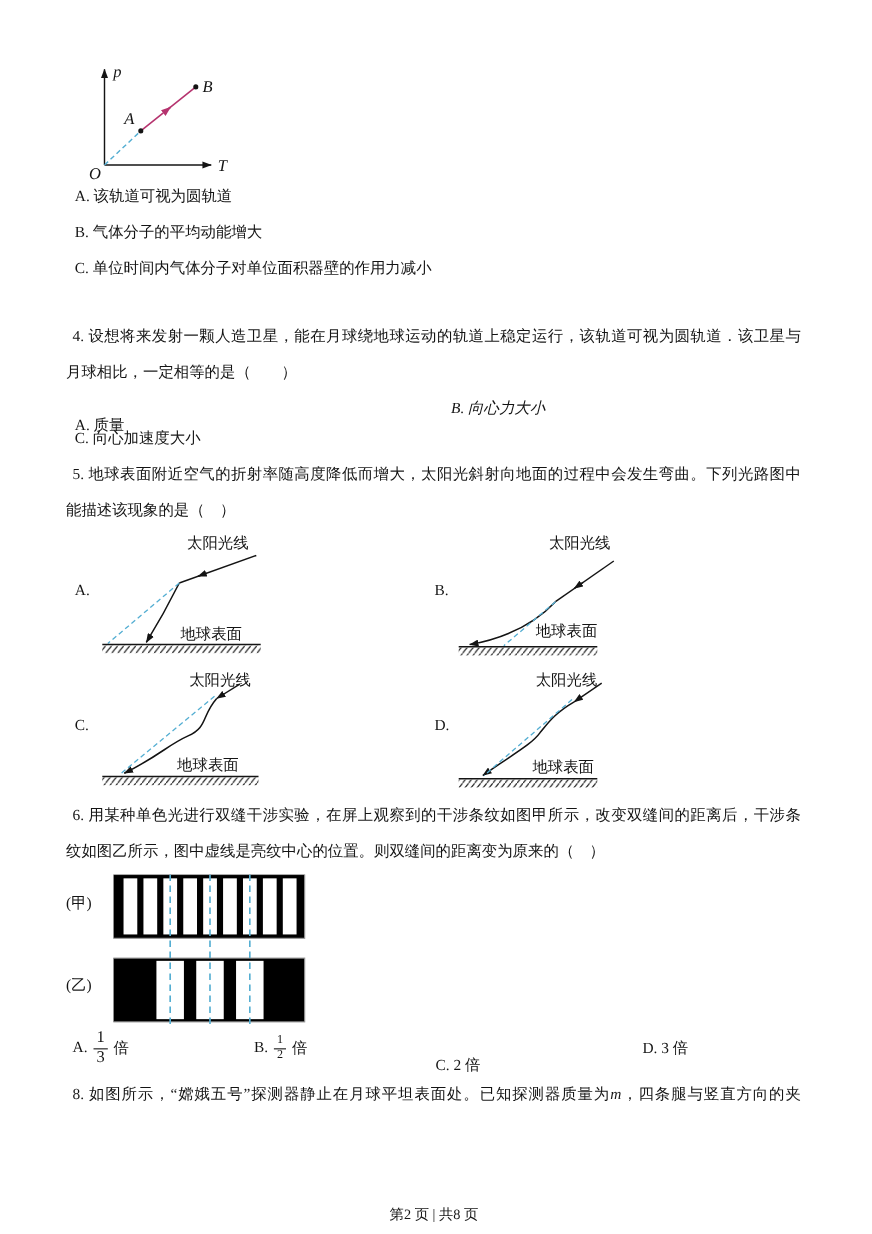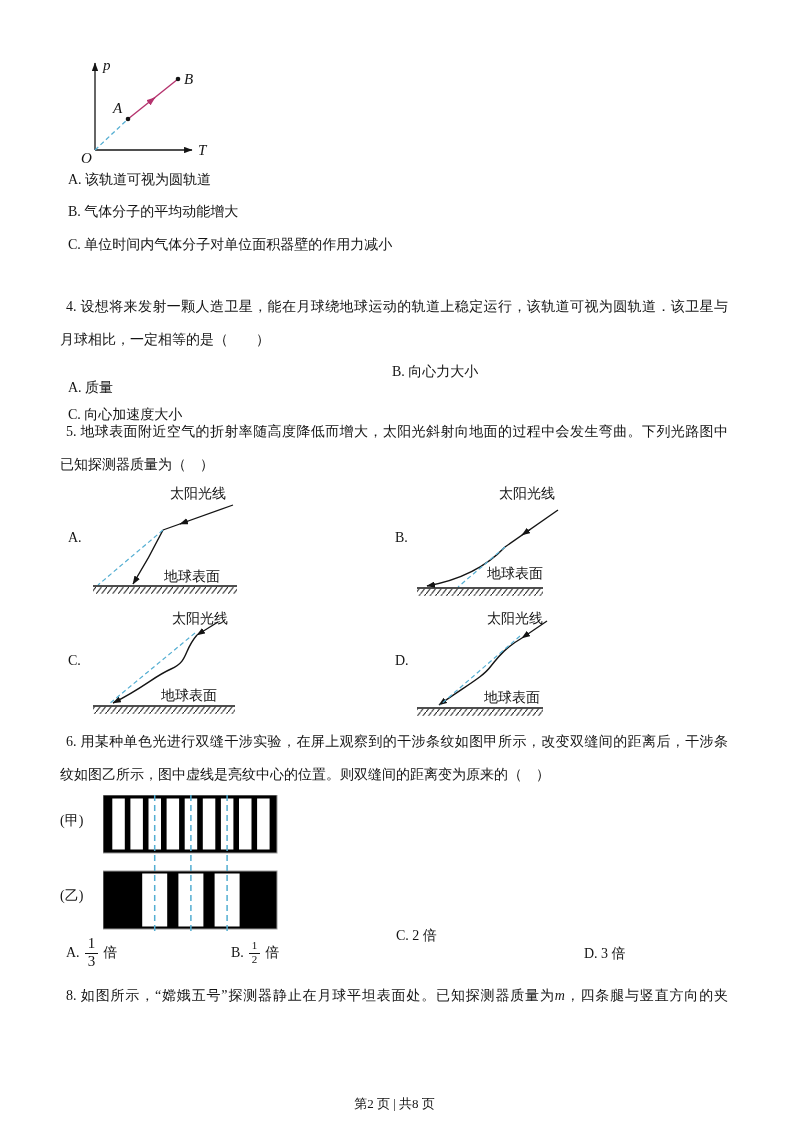--- a/index.html
+++ b/index.html
@@ -2,21 +2,21 @@
 <html><head>
 <meta charset="utf-8">
 <style>
   html,body{margin:0;padding:0;background:#fff;}
   .page{position:relative;width:793px;height:1122px;background:#ffffff;overflow:hidden;
         font-family:"Liberation Serif","DejaVu Serif",serif;color:#141414;}
   .t{position:absolute;font-size:14px;line-height:21px;white-space:nowrap;}
   .fill{left:66px;width:662px;white-space:normal;text-align:justify;text-align-last:justify;}
   .cont{left:60px;}
   .opt{left:68px;}
-  .optR{left:392px;}
+  .optR{left:410px;font-style:italic;}
   svg text{font-family:"Liberation Serif","DejaVu Serif",serif;fill:#141414;}
   svg .cjk{font-size:14px;}
   svg .ital{font-style:italic;font-size:15px;}
   .fracrow{position:absolute;display:flex;align-items:center;gap:5px;font-size:14px;}
   .frac{display:inline-flex;flex-direction:column;align-items:center;line-height:1.05;}
   .frac .num{border-bottom:1px solid #141414;padding:0 3px 1px 3px;}
   .frac.big{font-size:15px;}
   .frac.small{font-size:11px;}
   .figlabel{position:absolute;font-size:14px;}
   .footer{position:absolute;top:1095px;left:0;width:789px;text-align:center;font-size:13px;}
@@ -57,24 +57,24 @@
   </svg>
 
   <div class="t opt" style="top:169px">A. 该轨道可视为圆轨道</div>
   <div class="t opt" style="top:201px">B. 气体分子的平均动能增大</div>
   <div class="t opt" style="top:234px">C. 单位时间内气体分子对单位面积器壁的作用力减小</div>
 
   <div class="t fill" style="top:296px">4. 设想将来发射一颗人造卫星，能在月球绕地球运动的轨道上稳定运行，该轨道可视为圆轨道．该卫星与</div>
   <div class="t cont" style="top:329px">月球相比，一定相等的是（　　）</div>
   <div class="t opt" style="top:377px">A. 质量</div>
   <div class="t optR" style="top:361px">B. 向心力大小</div>
-  <div class="t opt" style="top:404px">C. 向心加速度大小</div>
+  <div class="t opt" style="top:389px">C. 向心加速度大小</div>
 
   <div class="t fill" style="top:421px">5. 地球表面附近空气的折射率随高度降低而增大，太阳光斜射向地面的过程中会发生弯曲。下列光路图中</div>
-  <div class="t cont" style="top:454px">已知探测器质量为（　）</div>
+  <div class="t cont" style="top:454px">能描述该现象的是（　）</div>
 
   <div class="t" style="left:68px;top:527px">A.</div>
   <div class="t" style="left:395px;top:527px">B.</div>
   <div class="t" style="left:68px;top:650px">C.</div>
   <div class="t" style="left:395px;top:650px">D.</div>
 
   <svg style="position:absolute;left:85px;top:482px" width="180" height="118">
     <text class="cjk" x="113" y="16" text-anchor="middle">太阳光线</text>
     <path d="M148,23 L78,48" stroke="#141414" stroke-width="1.3"></path>
     <path d="M103,39 L95,42" stroke="#141414" stroke-width="1.3" marker-end="url(#mA)"></path>
@@ -159,20 +159,20 @@
     <span>倍</span>
   </div>
   <div class="fracrow" style="left:231px;top:930px;height:46px">
     <span>B.</span>
     <span class="frac small">
         <span class="num">1</span>
         <span class="den">2</span>
       </span>
     <span>倍</span>
   </div>
-  <div class="t" style="left:396px;top:925px">C. 2 倍</div>
+  <div class="t" style="left:396px;top:959px">C. 2 倍</div>
   <div class="t" style="left:584px;top:943px">D. 3 倍</div>
 
   <div class="t fill" style="top:985px"><span>8. 如图所示，“嫦娥五号”探测器静止在月球平坦表面处。已知探测器质量为</span><span class="var">m</span><span>，四条腿与竖直方向的夹</span></div>
 
   <div class="footer">第2 页 | 共8 页</div>
 
 </div>
 
 </body></html>

